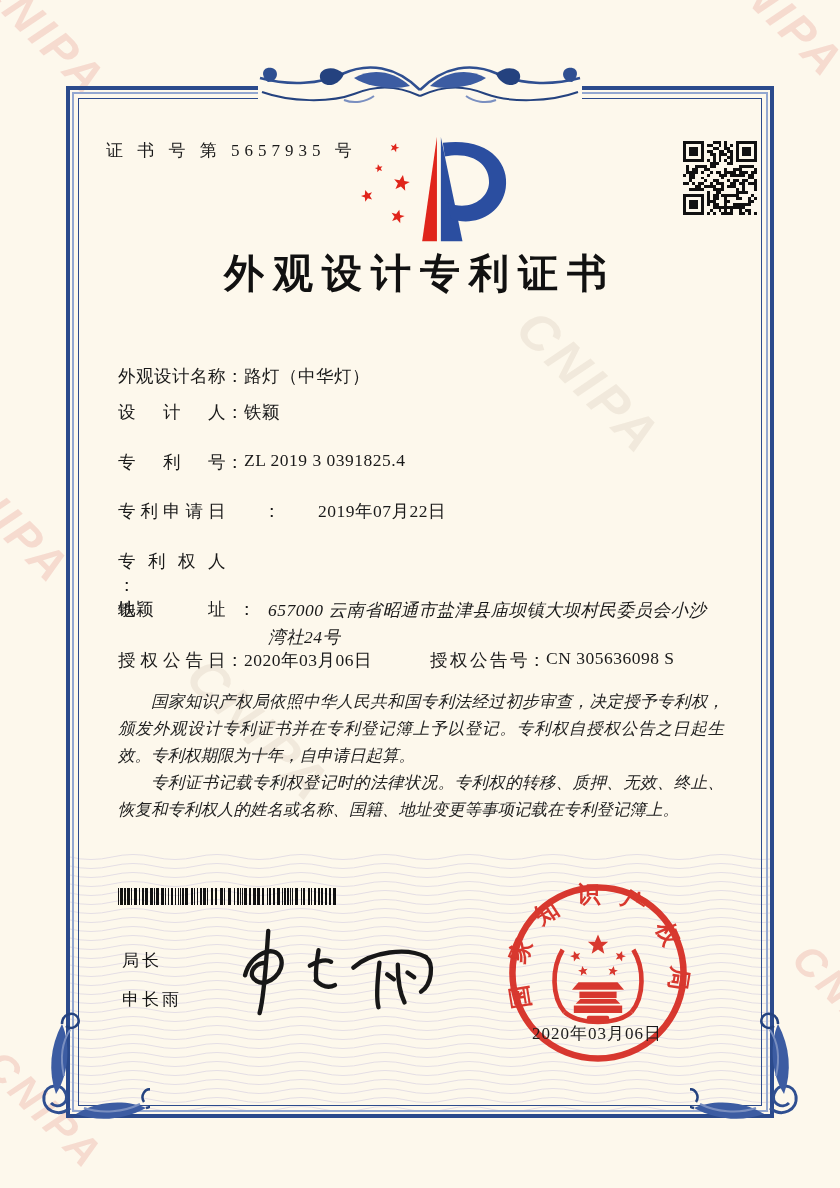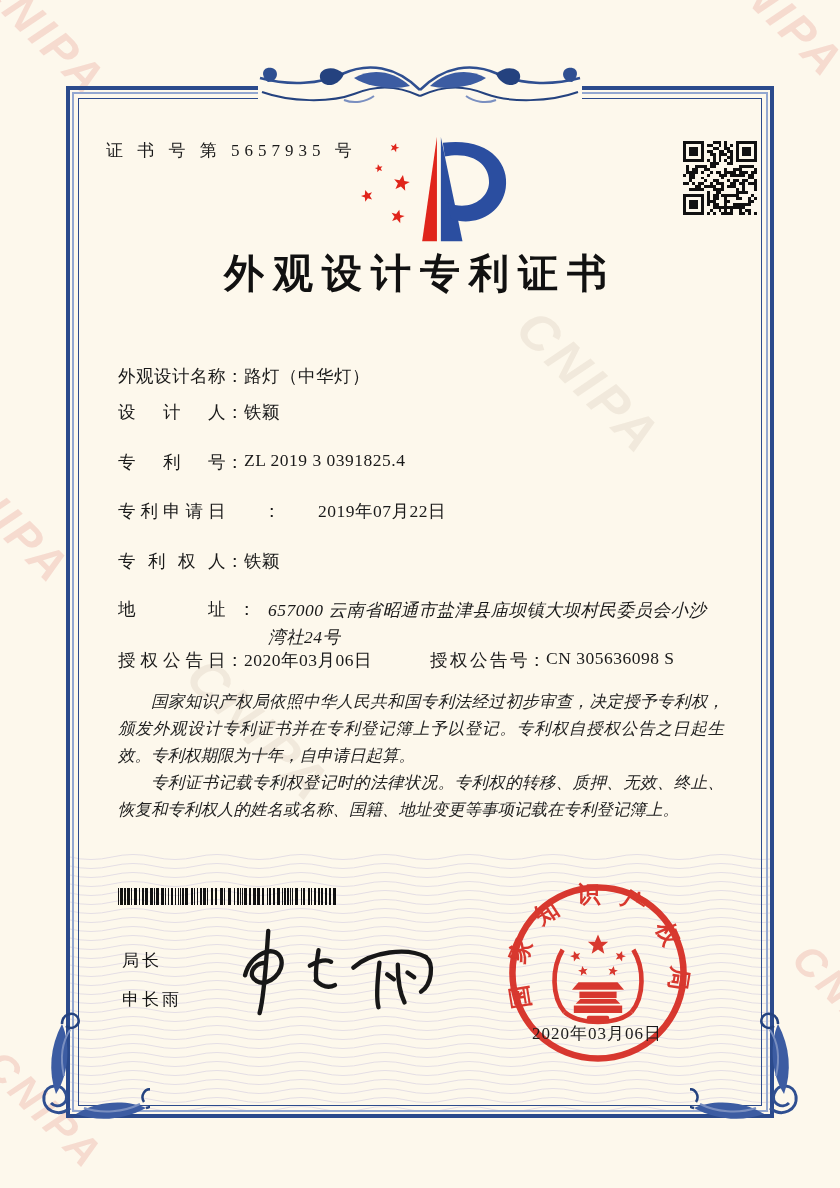--- a/index.html
+++ b/index.html
@@ -397,21 +397,21 @@
   <div class="frow" style="top:450px;">
     <span class="f-label">专利号</span>
       <span class="f-colon">：</span>
     <span class="f-value">ZL 2019 3 0391825.4</span>
   </div>
   <div class="frow" style="top:499px;gap:37px;">
     <span class="f-label">专利申请日</span>
       <span class="f-colon">：</span>
     <span class="f-value">2019年07月22日</span>
   </div>
-  <div class="frow" style="top:549px;">
+  <div class="frow" style="top:549px;flex-direction:column;">
     <span class="f-label">专利权人</span>
       <span class="f-colon">：</span>
     <span class="f-value">铁颖</span>
   </div>
   <div class="frow" style="top:597px;gap:12px;">
     <span class="f-label">地址</span>
       <span class="f-colon">：</span>
     <span class="f-value addr-val">657000 云南省昭通市盐津县庙坝镇大坝村民委员会小沙湾社24号</span>
   </div>
   <div class="frow" style="top:648px;">

